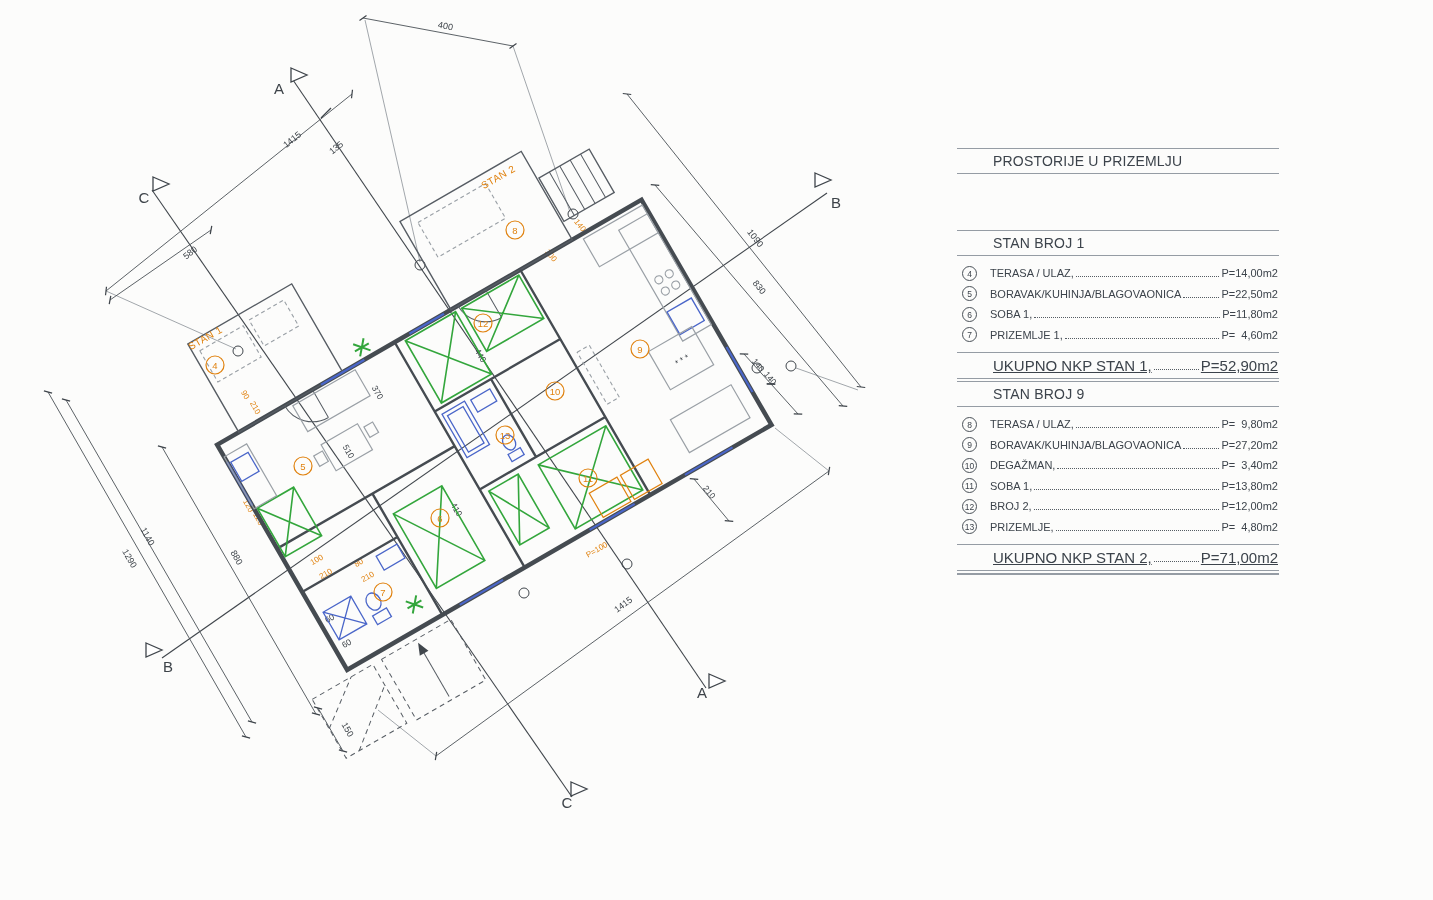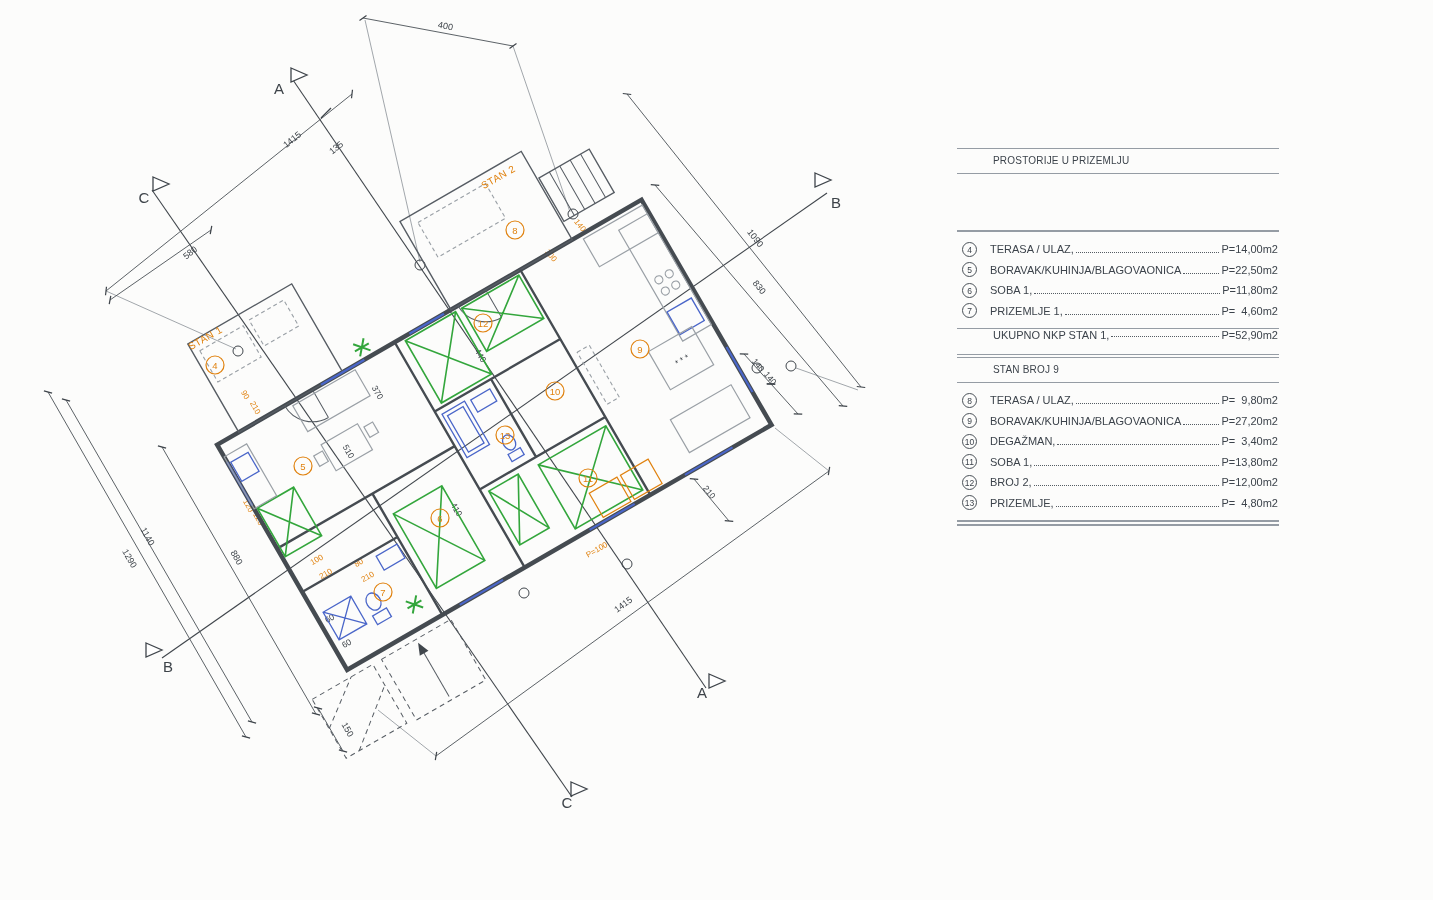--- a/index.html
+++ b/index.html
@@ -3,30 +3,30 @@
 <meta charset="utf-8">
 <style>
   html,body{margin:0;padding:0;background:#fcfcfb;}
   .stage{position:relative;width:1433px;height:900px;overflow:hidden;
          font-family:"Liberation Sans",sans-serif;background:#fcfcfb;}
   .title{position:absolute;left:985px;top:53px;font-size:23px;letter-spacing:1px;
          color:#4e555d;}
   .panel{position:absolute;left:957px;top:148px;width:322px;color:#3c434b;}
   .hr{border-top:1px solid #959ca4;height:0;}
   .hr2{margin-top:2px;}
-  .thead{height:24px;line-height:24px;padding-left:36px;font-size:10px;letter-spacing:.2px;}
+  .thead{height:24px;line-height:24px;padding-left:36px;font-size:14px;letter-spacing:.2px;}
   .spacer{height:56px;}
   .rows{padding:7px 0;}
   .trow{display:flex;align-items:center;height:20.5px;font-size:11px;padding:0 1px 0 5px;}
   .circ{width:15px;height:15px;border:1px solid #4a5158;border-radius:50%;font-size:8.5px;
         line-height:14px;text-align:center;flex:0 0 auto;margin-right:13px;box-sizing:border-box;}
   .rlabel{white-space:nowrap;}
   .leader{flex:1;border-bottom:1.4px dotted #555c63;height:1px;margin:6px 2px 0 2px;min-width:6px;}
   .rvalue{white-space:pre;}
-  .totalrow{display:flex;align-items:flex-start;height:25px;font-size:11px;padding:0 1px 0 36px;}
+  .totalrow{display:flex;align-items:center;height:25px;font-size:15px;padding:0 1px 0 36px;text-decoration:underline;}
   
   svg text{font-family:"Liberation Sans",sans-serif;}
   .wext{fill:none;stroke:#454b51;stroke-width:4.5;}
   .wint{fill:none;stroke:#454b51;stroke-width:2.4;}
   .wthin{fill:none;stroke:#565c63;stroke-width:1.4;}
   .thin{fill:none;stroke:#565c63;stroke-width:1;}
   .sec{stroke:#40464c;stroke-width:1.1;fill:none;}
   .flag{fill:#fff;stroke:#40464c;stroke-width:1.3;}
   .dim{stroke:#4a5056;stroke-width:.9;fill:none;marker-start:url(#tick);marker-end:url(#tick);}
   .ext{stroke:#7a8188;stroke-width:.7;}
@@ -302,20 +302,21 @@
 
   
 
   
   <div class="panel">
     <div class="hr"></div>
     <div class="thead">PROSTORIJE U PRIZEMLJU</div>
     <div class="hr"></div>
     <div class="spacer"></div>
     <div class="hr"></div>
+    <div class="thead">STAN BROJ 1</div>
     <div class="hr"></div>
 
     <div class="rows">
       <div class="trow">
         <span class="circ">4</span>
         <span class="rlabel">TERASA / ULAZ,</span>
         <span class="leader"></span>
         <span class="rvalue">P=14,00m2</span>
       </div>
       <div class="trow">
@@ -383,19 +384,24 @@
       </div>
       <div class="trow">
         <span class="circ">13</span>
         <span class="rlabel">PRIZEMLJE,</span>
         <span class="leader"></span>
         <span class="rvalue">P=  4,80m2</span>
       </div>
     </div>
 
     <div class="hr"></div>
+    <div class="totalrow">
+      <span class="rlabel">UKUPNO NKP STAN 2,</span>
+      <span class="leader"></span>
+      <span class="rvalue">P=71,00m2</span>
+    </div>
     <div class="hr"></div>
     <div class="hr hr2"></div>
 
     <div class="hr"></div>
   </div>
 
 </div>
 
 </body></html>

